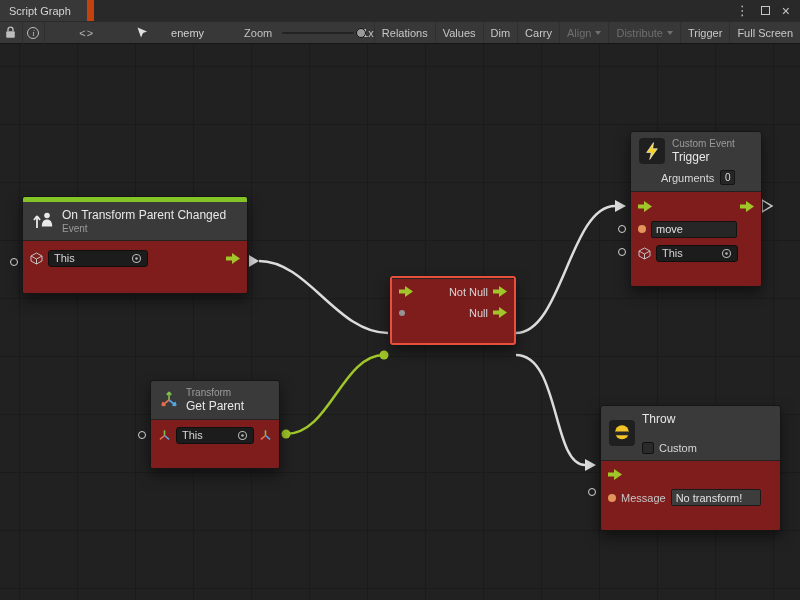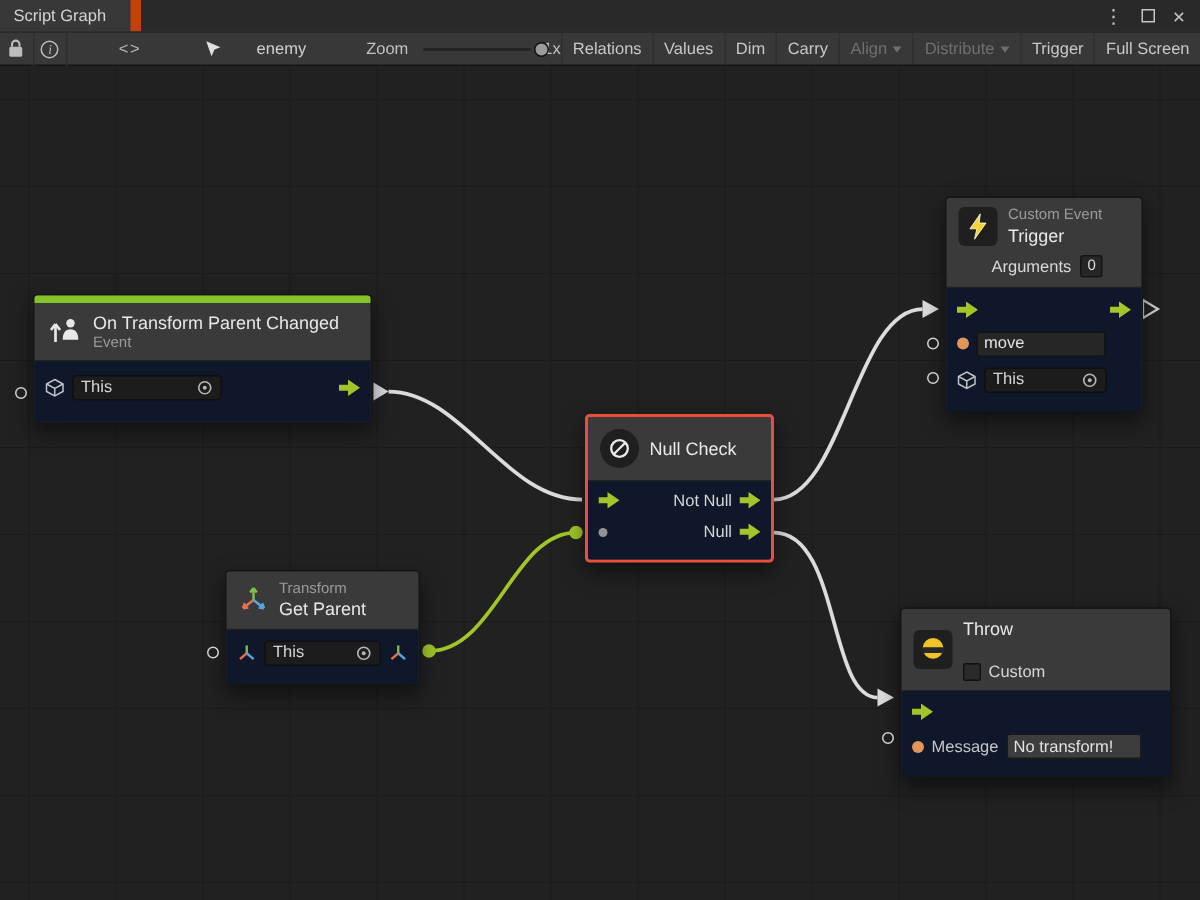--- a/index.html
+++ b/index.html
@@ -55,21 +55,21 @@
     box-shadow:0 6px 14px rgba(0,0,0,.5); }
   .node.selected { border:2px solid #e8503c; }
   .accent { height:5px; background:#84c426; border-radius:2px 2px 0 0; }
   .nhead { display:flex; align-items:center; gap:7px; padding:6px 8px; }
   .ntitle { font-size:12px; color:#e8e8e8; white-space:nowrap; }
   .nsub, .ncat { font-size:10px; color:#9b9b9b; margin-top:1px; }
   .ncat { margin-top:0; margin-bottom:1px; }
   .argsrow { display:flex; align-items:center; gap:6px; padding:0 8px 6px 30px; font-size:11px; color:#d8d8d8; }
   .argbox { min-width:15px; height:15px; background:#262626; border:1px solid #141414; border-radius:2px;
     display:flex; align-items:center; justify-content:center; font-size:10px; color:#dddddd; padding:0 2px; }
-  .nbody { background:#0f172a; border-top:1px solid #222; border-radius:0 0 2px 2px; padding:2px 0 8px; }
+  .nbody { background:#7f1d1d; border-top:1px solid #222; border-radius:0 0 2px 2px; padding:2px 0 20px; }
   .prow { display:flex; align-items:center; gap:5px; padding:0 7px; height:24px; position:relative; }
   .prow.short { height:21px;justify-content:center; }
   .plabel { font-size:11px; color:#d6d6d6; white-space:nowrap; }
   .spacer { flex:1; }
 
   .dropdown { display:flex; align-items:center; gap:5px; background:#1c1c1c; border:1px solid #0f0f0f;
     border-radius:3px; height:17px; padding:0 5px; font-size:11px; color:#d6d6d6; cursor:default; }
   .tfield { background:#262626; border:1px solid #131313; border-radius:2px; height:17px;
     font-size:11px; color:#e2e2e2; padding:0 4px; font-family:"Liberation Sans", sans-serif; outline:none; }
   .tfield.lite { background:#3d3d3d; border-color:#1a1a1a; }
@@ -255,29 +255,20 @@
               <path d="M10 10 L3 16" stroke="#e2704e" stroke-width="2.4"></path>
               <path d="M10 10 L17 16" stroke="#55a7e0" stroke-width="2.4"></path>
             </svg>
           </span>
         </div>
       </div>
       <span class="circle-port" style="left:-13px; top:50px;"></span>
     </div>
 
     <div class="node selected" style="left:390px; top:232px; width:126px;">
-      <div class="nhead" style="padding:8px;">
-        <span class="iconbox round">
-          <svg width="20" height="20" viewBox="0 0 26 26">
-            <circle cx="13" cy="13" r="7.2" fill="none" stroke="#ececec" stroke-width="2"></circle>
-            <path d="M8.2 17.8 L17.8 8.2" stroke="#ececec" stroke-width="2"></path>
-          </svg>
-        </span>
-        <div class="ntitle">Null Check</div>
-      </div>
       <div class="nbody">
         <div class="prow short">
           <svg width="14" height="11" viewBox="0 0 14 11">
             <path d="M0 3.5 h6 V0 l8 5.5 -8 5.5 V7.5 h-6 z" fill="#a0c629"></path>
           </svg>
           <span class="spacer"></span>
           <span class="plabel">Not Null</span>
           <svg width="14" height="11" viewBox="0 0 14 11">
             <path d="M0 3.5 h6 V0 l8 5.5 -8 5.5 V7.5 h-6 z" fill="#a0c629"></path>
           </svg>

